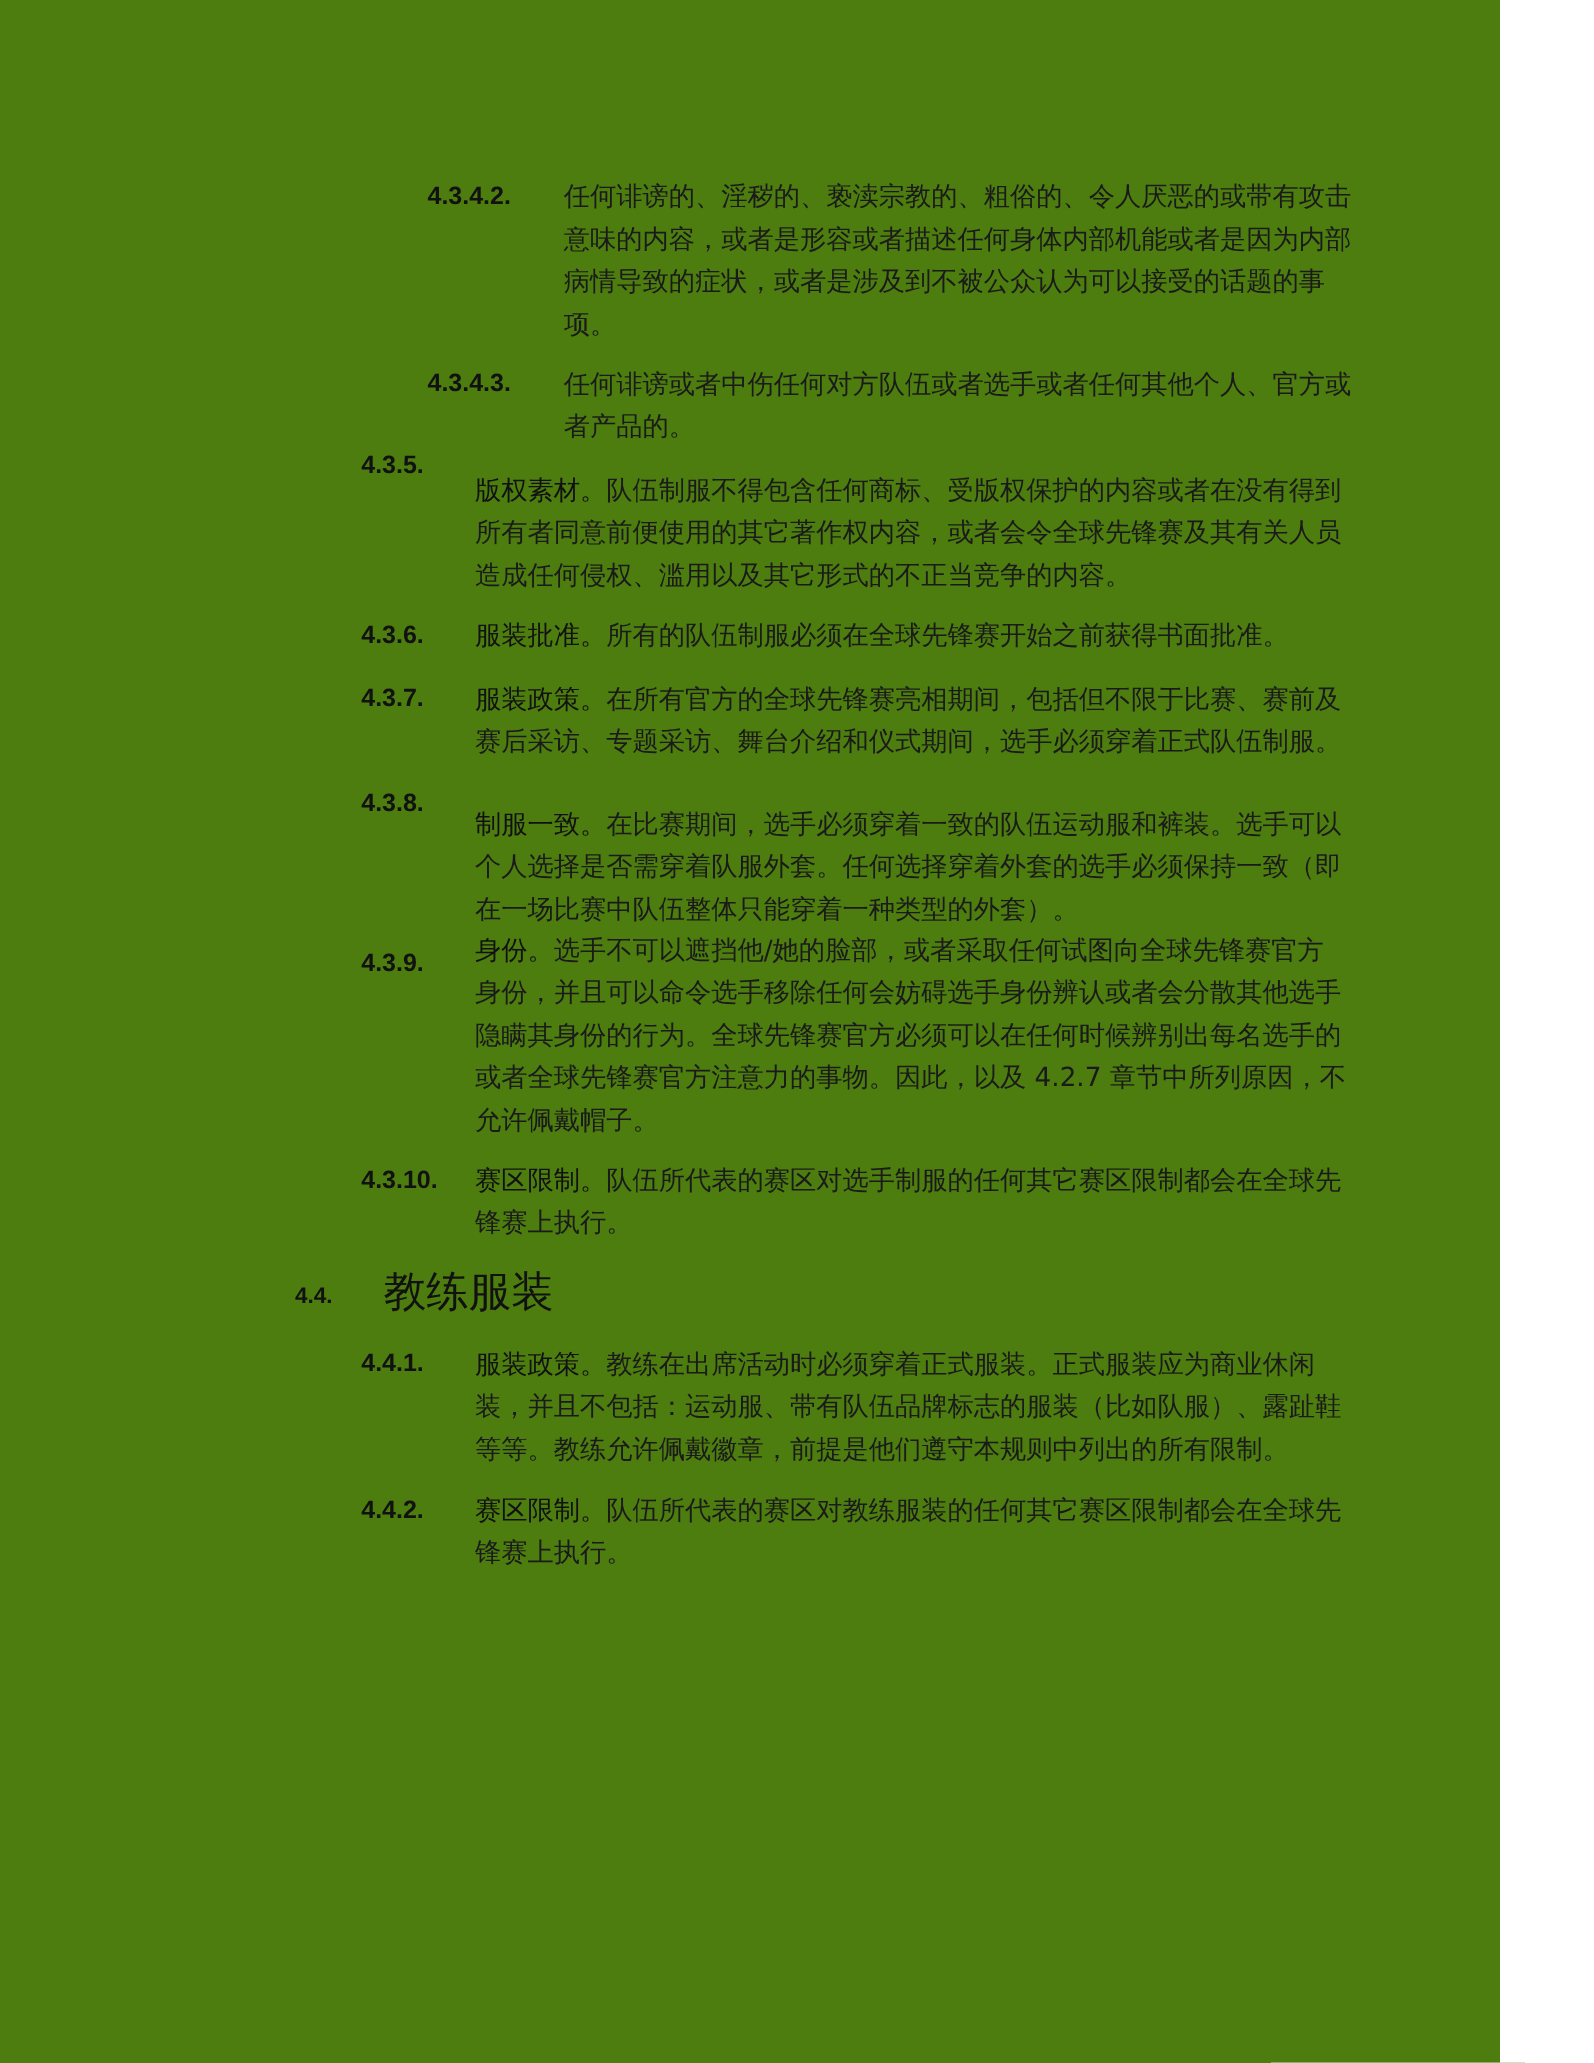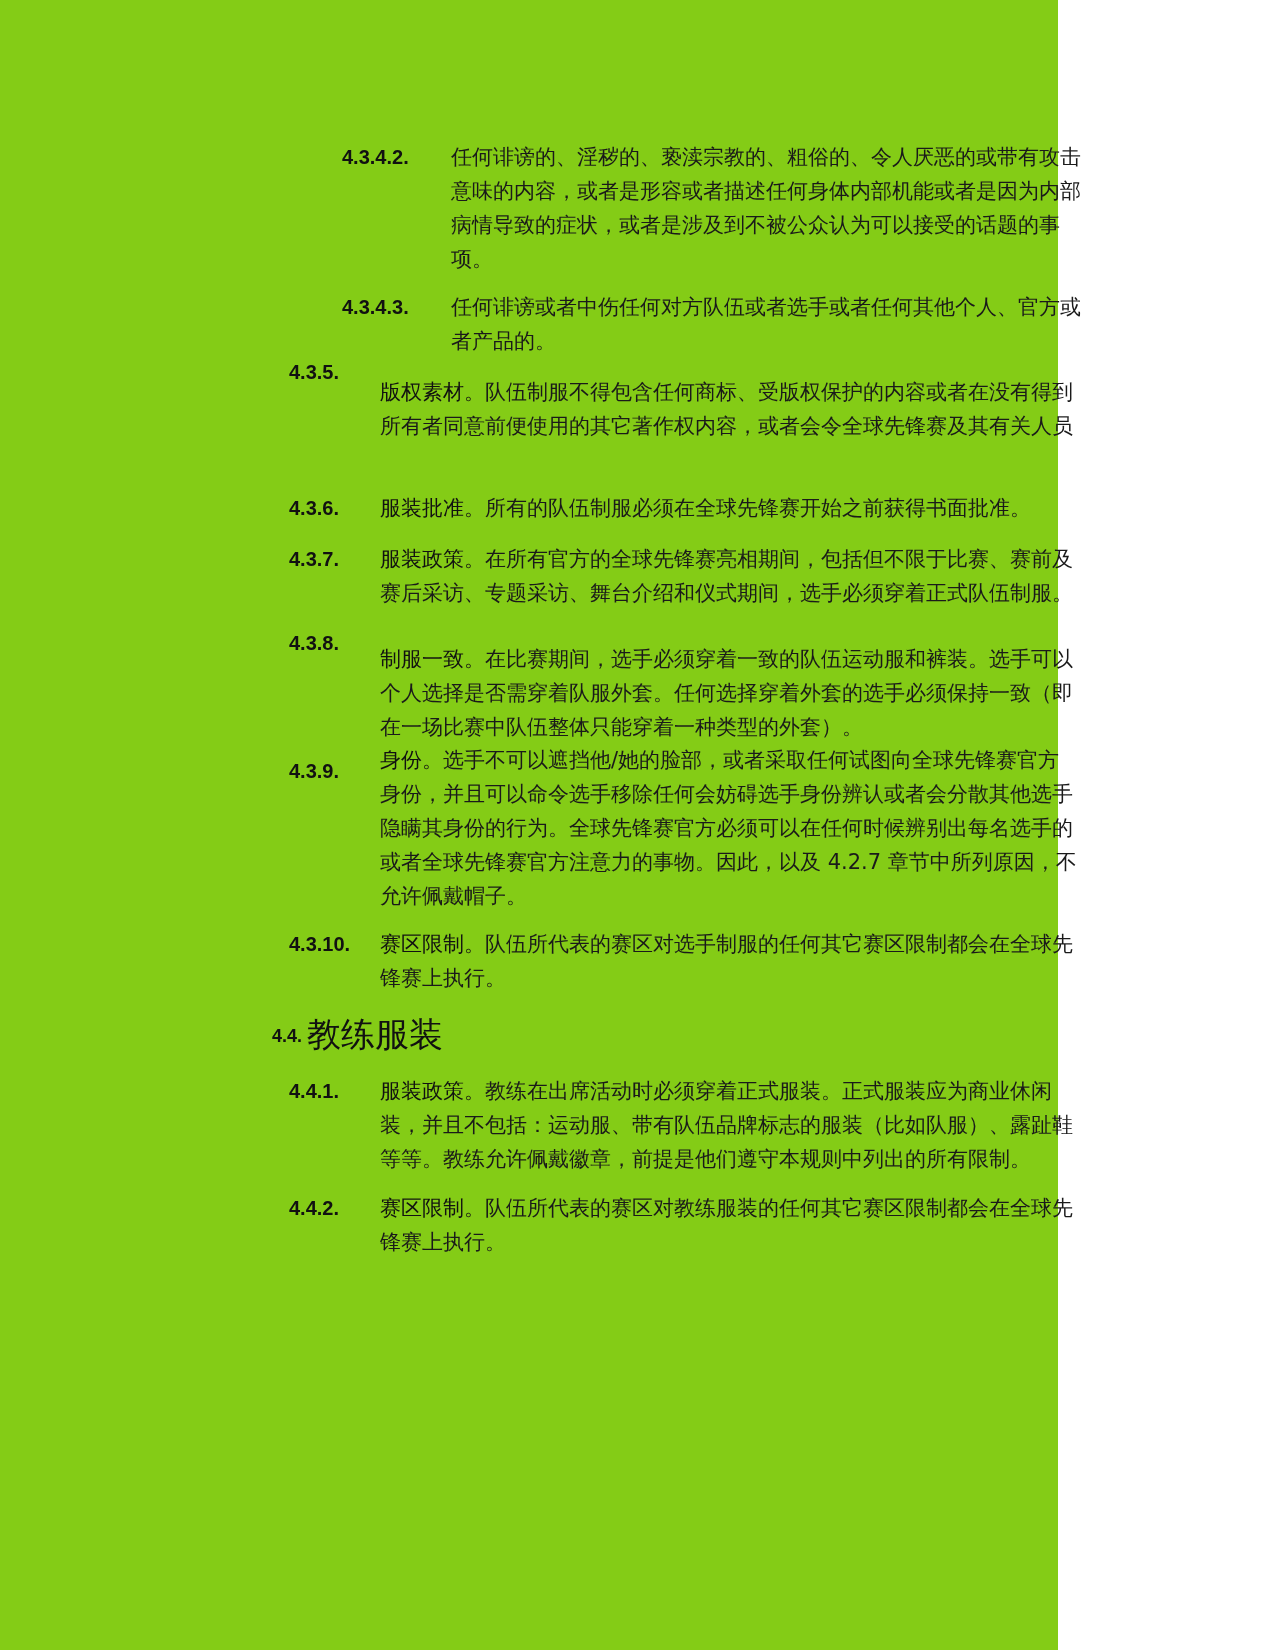--- a/index.html
+++ b/index.html
@@ -11,23 +11,23 @@
       width: 1275px;
       height: 1650px;
       position: relative;
       overflow: hidden;
       font-family: "DejaVu Sans", "Liberation Sans", sans-serif;
       color: #1a1a1a;
     }
     .page {
       position: absolute;
       left: 0; top: 0;
-      width: 1058px;
+      width: 1200px;
       height: 1650px;
-      background: #84cc16;
+      background: #4d7c0f;
     }
     .num {
       position: absolute;
       font-family: "Liberation Sans", "DejaVu Sans", sans-serif;
       font-weight: bold;
       font-size: 20px;
       line-height: 34px;
       color: #111111;
       white-space: nowrap;
     }
@@ -79,20 +79,21 @@
   <div class="num" style="left:342px; top:290px;">4.3.4.3.</div>
   <div class="para" style="left:451px; top:290px;">
     <span class="line">任何诽谤或者中伤任何对方队伍或者选手或者任何其他个人、官方或</span>
     <span class="line">者产品的。</span>
   </div>
 
   <div class="num" style="left:289px; top:355px;">4.3.5.</div>
   <div class="para" style="left:380px; top:375px;">
     <span class="line"><b>版权素材。</b><span>队伍制服不得包含任何商标、受版权保护的内容或者在没有得到</span></span>
     <span class="line">所有者同意前便使用的其它著作权内容，或者会令全球先锋赛及其有关人员</span>
+    <span class="line">造成任何侵权、滥用以及其它形式的不正当竞争的内容。</span>
   </div>
 
   <div class="num" style="left:289px; top:491px;">4.3.6.</div>
   <div class="para" style="left:380px; top:491px;">
     <span class="line"><b>服装批准。</b><span>所有的队伍制服必须在全球先锋赛开始之前获得书面批准。</span></span>
   </div>
 
   <div class="num" style="left:289px; top:542px;">4.3.7.</div>
   <div class="para" style="left:380px; top:542px;">
     <span class="line"><b>服装政策。</b><span>在所有官方的全球先锋赛亮相期间，包括但不限于比赛、赛前及</span></span>
@@ -114,21 +115,21 @@
     <span class="line">或者全球先锋赛官方注意力的事物。因此，以及 4.2.7 章节中所列原因，不</span>
     <span class="line">允许佩戴帽子。</span>
   </div>
 
   <div class="num" style="left:289px; top:927px;">4.3.10.</div>
   <div class="para" style="left:380px; top:927px;">
     <span class="line"><b>赛区限制。</b><span>队伍所代表的赛区对选手制服的任何其它赛区限制都会在全球先</span></span>
     <span class="line">锋赛上执行。</span>
   </div>
 
-  <div class="h-num" style="left:236px; top:1016px;margin-left:36px;">4.4.</div>
+  <div class="h-num" style="left:236px; top:1016px;">4.4.</div>
   <div class="h-title" style="left:307px; top:1014px;">教练服装</div>
 
   <div class="num" style="left:289px; top:1074px;">4.4.1.</div>
   <div class="para" style="left:380px; top:1074px;">
     <span class="line"><b>服装政策。</b><span>教练在出席活动时必须穿着正式服装。正式服装应为商业休闲</span></span>
     <span class="line">装，并且不包括：运动服、带有队伍品牌标志的服装（比如队服）、露趾鞋</span>
     <span class="line">等等。教练允许佩戴徽章，前提是他们遵守本规则中列出的所有限制。</span>
   </div>
 
   <div class="num" style="left:289px; top:1191px;">4.4.2.</div>

